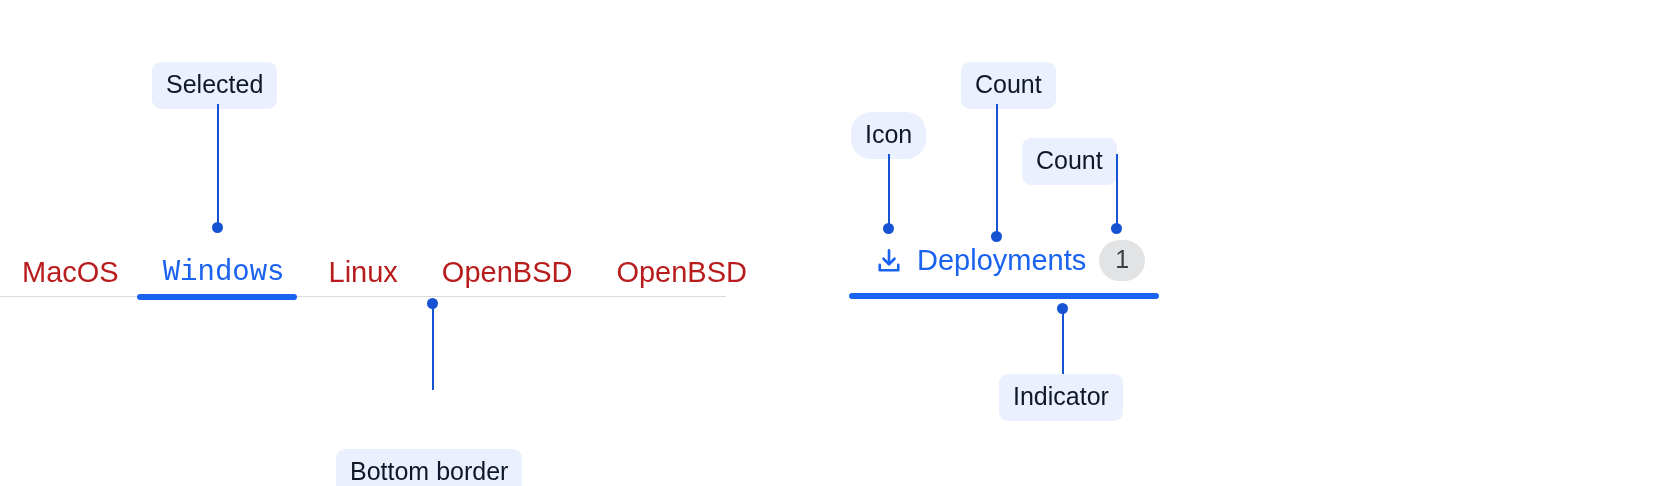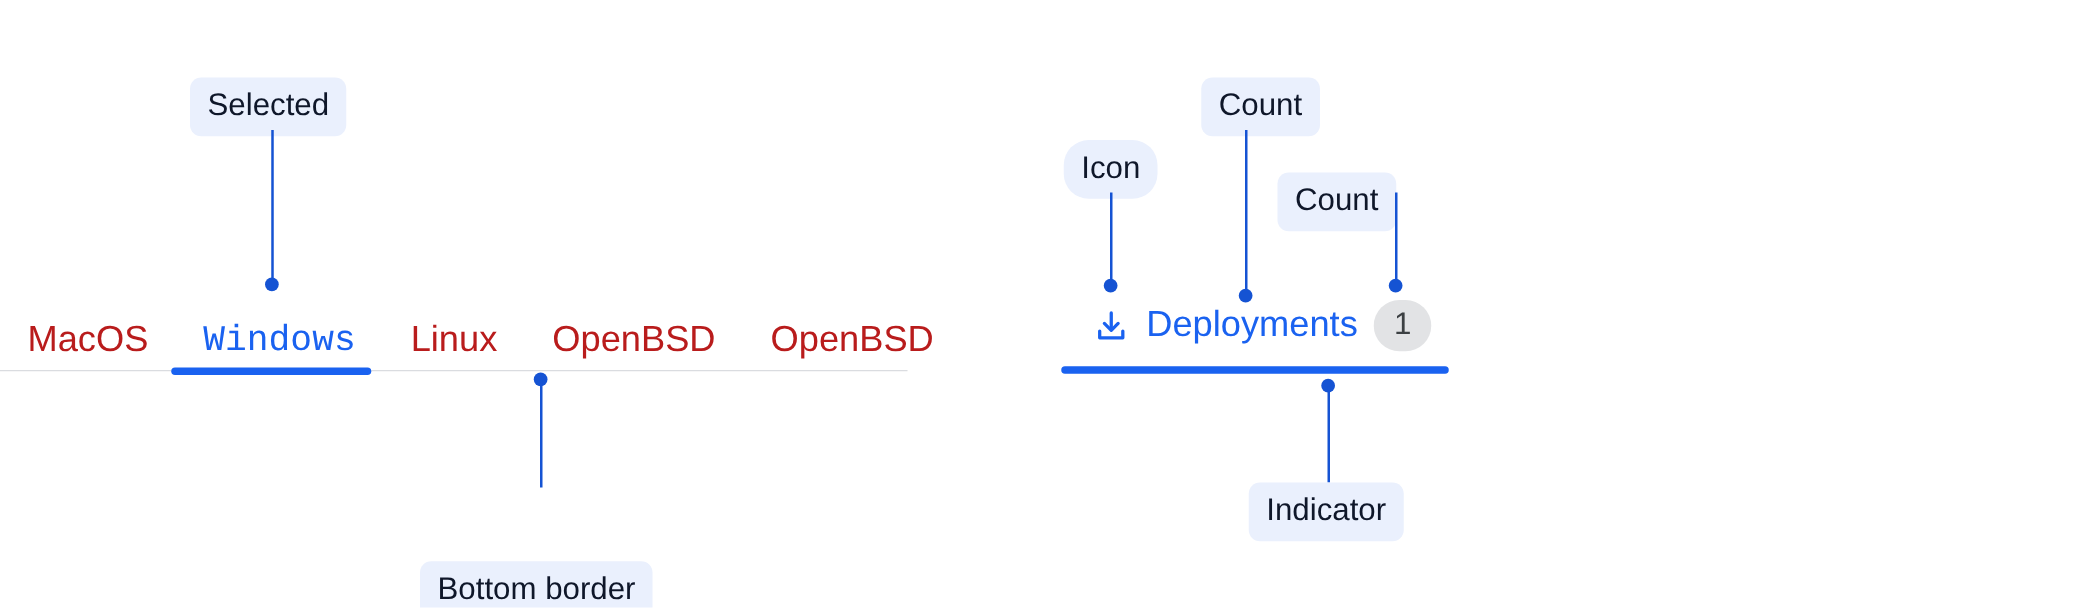--- a/index.html
+++ b/index.html
@@ -207,15 +207,15 @@
         <path d="M4.6 15.1 V19.4 H19.4 V15.1" stroke="#1a62f0" stroke-width="2.1" stroke-linecap="round" stroke-linejoin="round"></path>
       </svg>
       <span class="deploy-label">Deployments</span>
       <span class="deploy-badge">1</span>
     </div>
     <div class="indicator-right"></div>
   </div>
 
   <div class="anno-dot" style="left:1057px; top:303px;"></div>
   <div class="anno-line" style="left:1062px; top:309px; height:77px;"></div>
-  <div class="anno-pill" style="left:999px; top:386px;">Indicator</div>
+  <div class="anno-pill" style="left:999px; top:374px;">Indicator</div>
 
 </div>
 
 </body></html>

